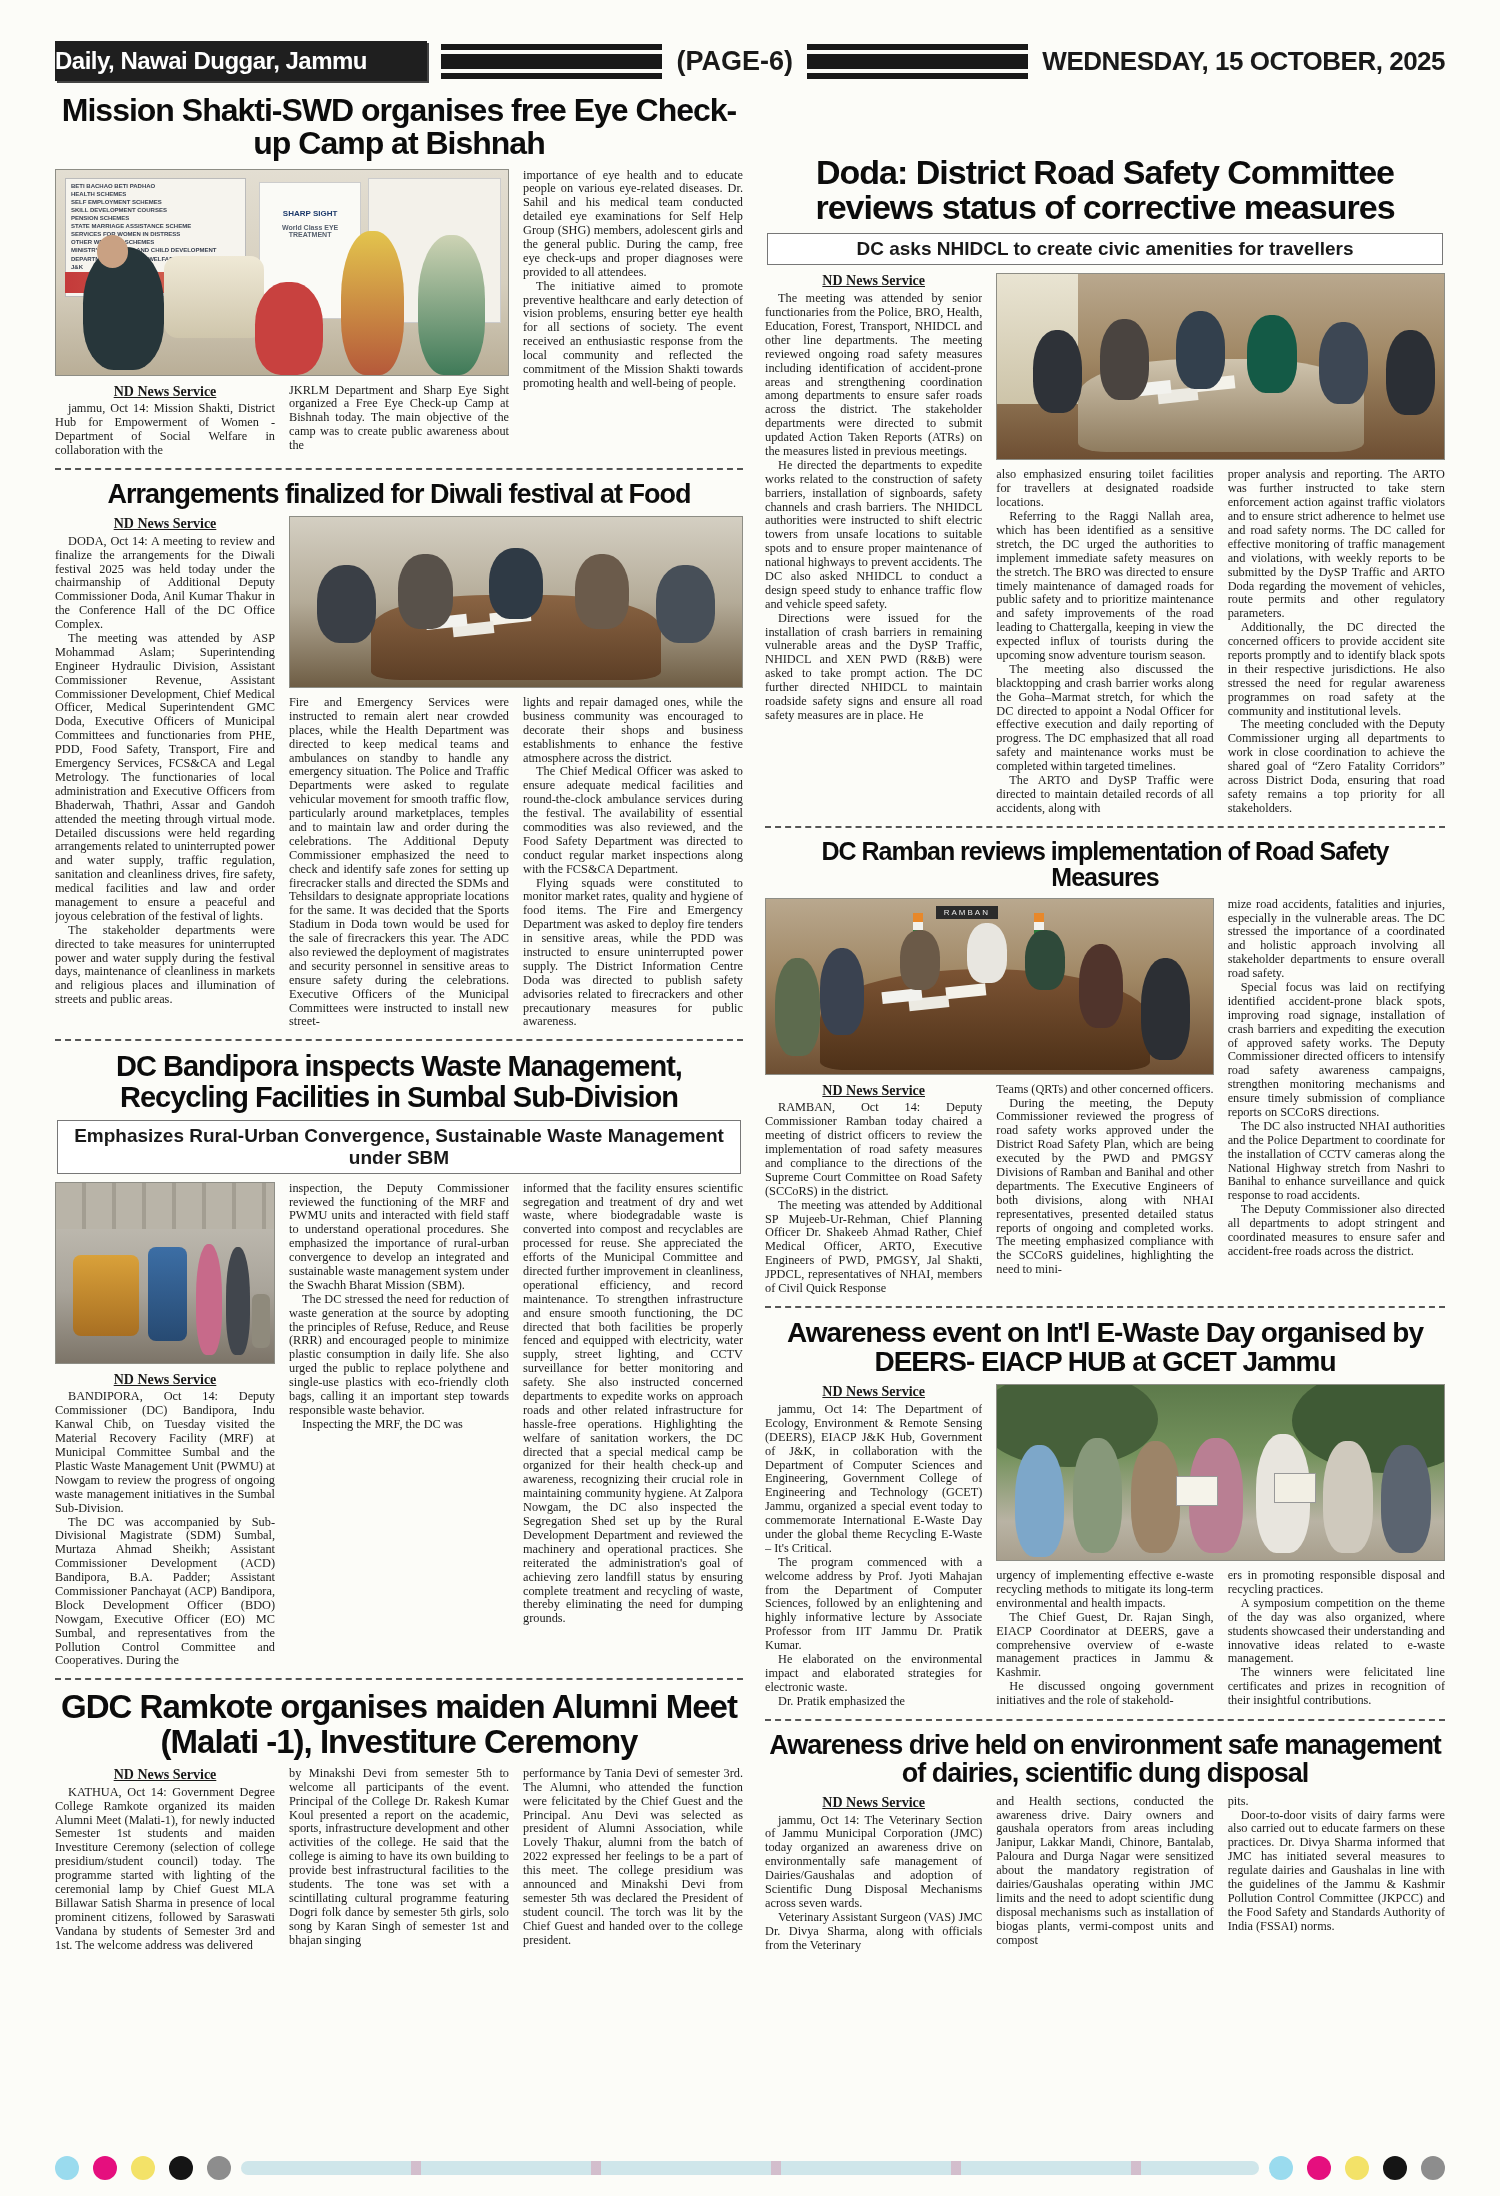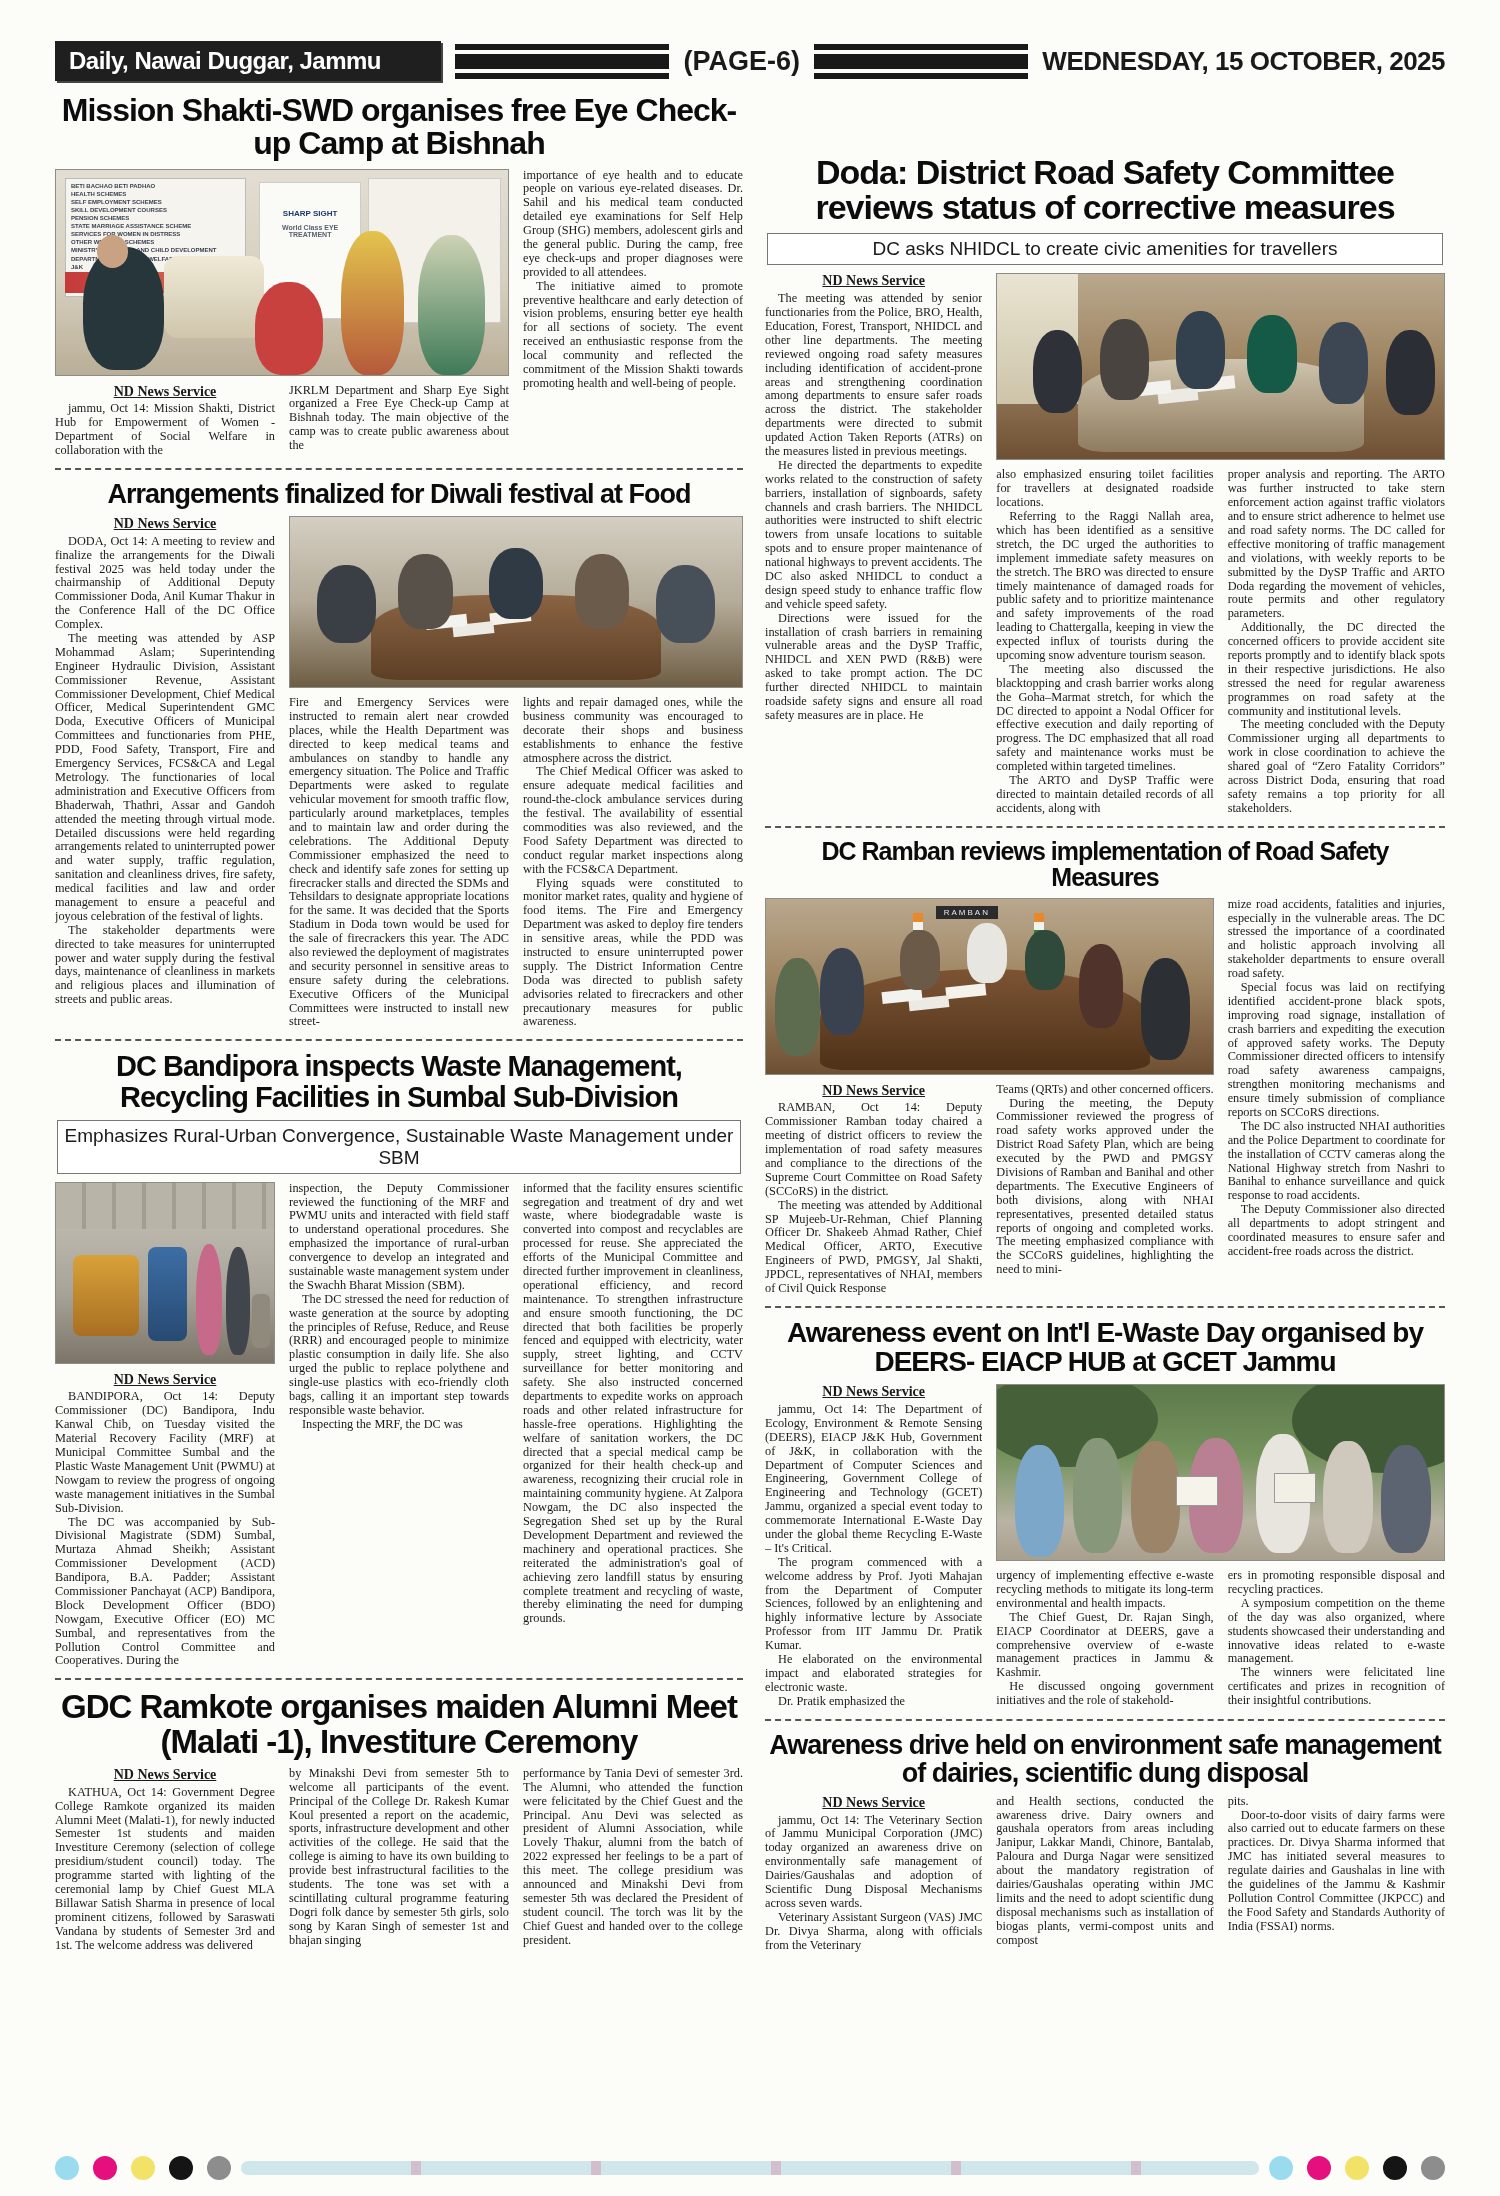--- a/index.html
+++ b/index.html
@@ -2,40 +2,40 @@
 <html><head>
 <meta charset="utf-8">
 <style>
   html,body{margin:0;padding:0;background:#e8e8e4;}
   .page{position:relative;width:1500px;height:2196px;margin:0 auto;background:#fcfcf8;
         box-sizing:border-box;padding:40px 55px 70px 55px;overflow:hidden;
         font-family:"Liberation Serif",serif;color:#1a1a1a;}
   
   .masthead{display:flex;align-items:center;gap:14px;height:42px;margin-bottom:10px;}
   .mast-title{background:#1f1f1f;color:#fff;font-family:"Liberation Sans",sans-serif;
-        font-weight:700;font-size:24px;letter-spacing:-.5px;padding:6px 60px 6px 14px;
+        font-weight:700;font-size:24px;letter-spacing:-.5px;padding:6px 60px 6px 0;
         white-space:nowrap;box-shadow:2px 2px 0 #444;}
   .rule3{flex:1;display:flex;flex-direction:column;gap:4px;min-width:120px;}
   .rule3 i{display:block;background:#191919;height:6px;}
   .rule3 i.mid{height:15px;}
   .mast-page{font-family:"Liberation Sans",sans-serif;font-weight:700;font-size:27px;white-space:nowrap;}
   .mast-date{font-family:"Liberation Sans",sans-serif;font-weight:700;font-size:26px;letter-spacing:-.5px;white-space:nowrap;}
   
   .main{display:flex;align-items:flex-end;}
   .half-left{width:688px;flex:none;}
   .half-right{flex:1;min-width:0;}
   .vsep{flex:none;width:0;border-left:2px dashed #555;margin:0 10px;}
   .hsep{border-top:2px dashed #555;margin:10px 0;}
   
   .headline{font-family:"Liberation Sans",sans-serif;font-weight:700;color:#0c0c0c;
         text-align:center;letter-spacing:-1px;line-height:1.04;margin:2px 0 8px 0;}
   .h32{font-size:32px;} .h34{font-size:34px;} .h27{font-size:27px;} .h24{font-size:25px;}
   .h29{font-size:29px;} .h28{font-size:28px;} .h33{font-size:33px;} .hd27{font-size:27px;}
   .subhead-box{border:1px solid #777;background:#fff;text-align:center;
-        font-family:"Liberation Sans",sans-serif;font-weight:400;font-size:19px;
+        font-family:"Liberation Sans",sans-serif;font-weight:700;font-size:19px;
         padding:4px 6px;margin:0 2px 8px 2px;}
   .byline{font-weight:700;text-decoration:underline;text-align:center;font-size:14px;margin:0 0 3px 0;}
   .grid3{display:grid;grid-template-columns:1fr 1fr 1fr;column-gap:14px;row-gap:8px;}
   .g-photoR{grid-template-areas:"c1 ph ph" "c1 c2 c3";grid-template-rows:auto 1fr;}
   .g-photoL{grid-template-areas:"ph ph c3" "c1 c2 c3";grid-template-rows:auto 1fr;}
   .g-photoTL{grid-template-areas:"ph c2 c3" "c1 c2 c3";grid-template-rows:auto 1fr;}
   .a-ph{grid-area:ph;} .a-c1{grid-area:c1;} .a-c2{grid-area:c2;} .a-c3{grid-area:c3;}
   .txtcol{font-size:12.3px;line-height:1.13;text-align:justify;overflow:hidden;}
   .para{margin:0;text-indent:13px;}
   .para.cont{text-indent:0;}

